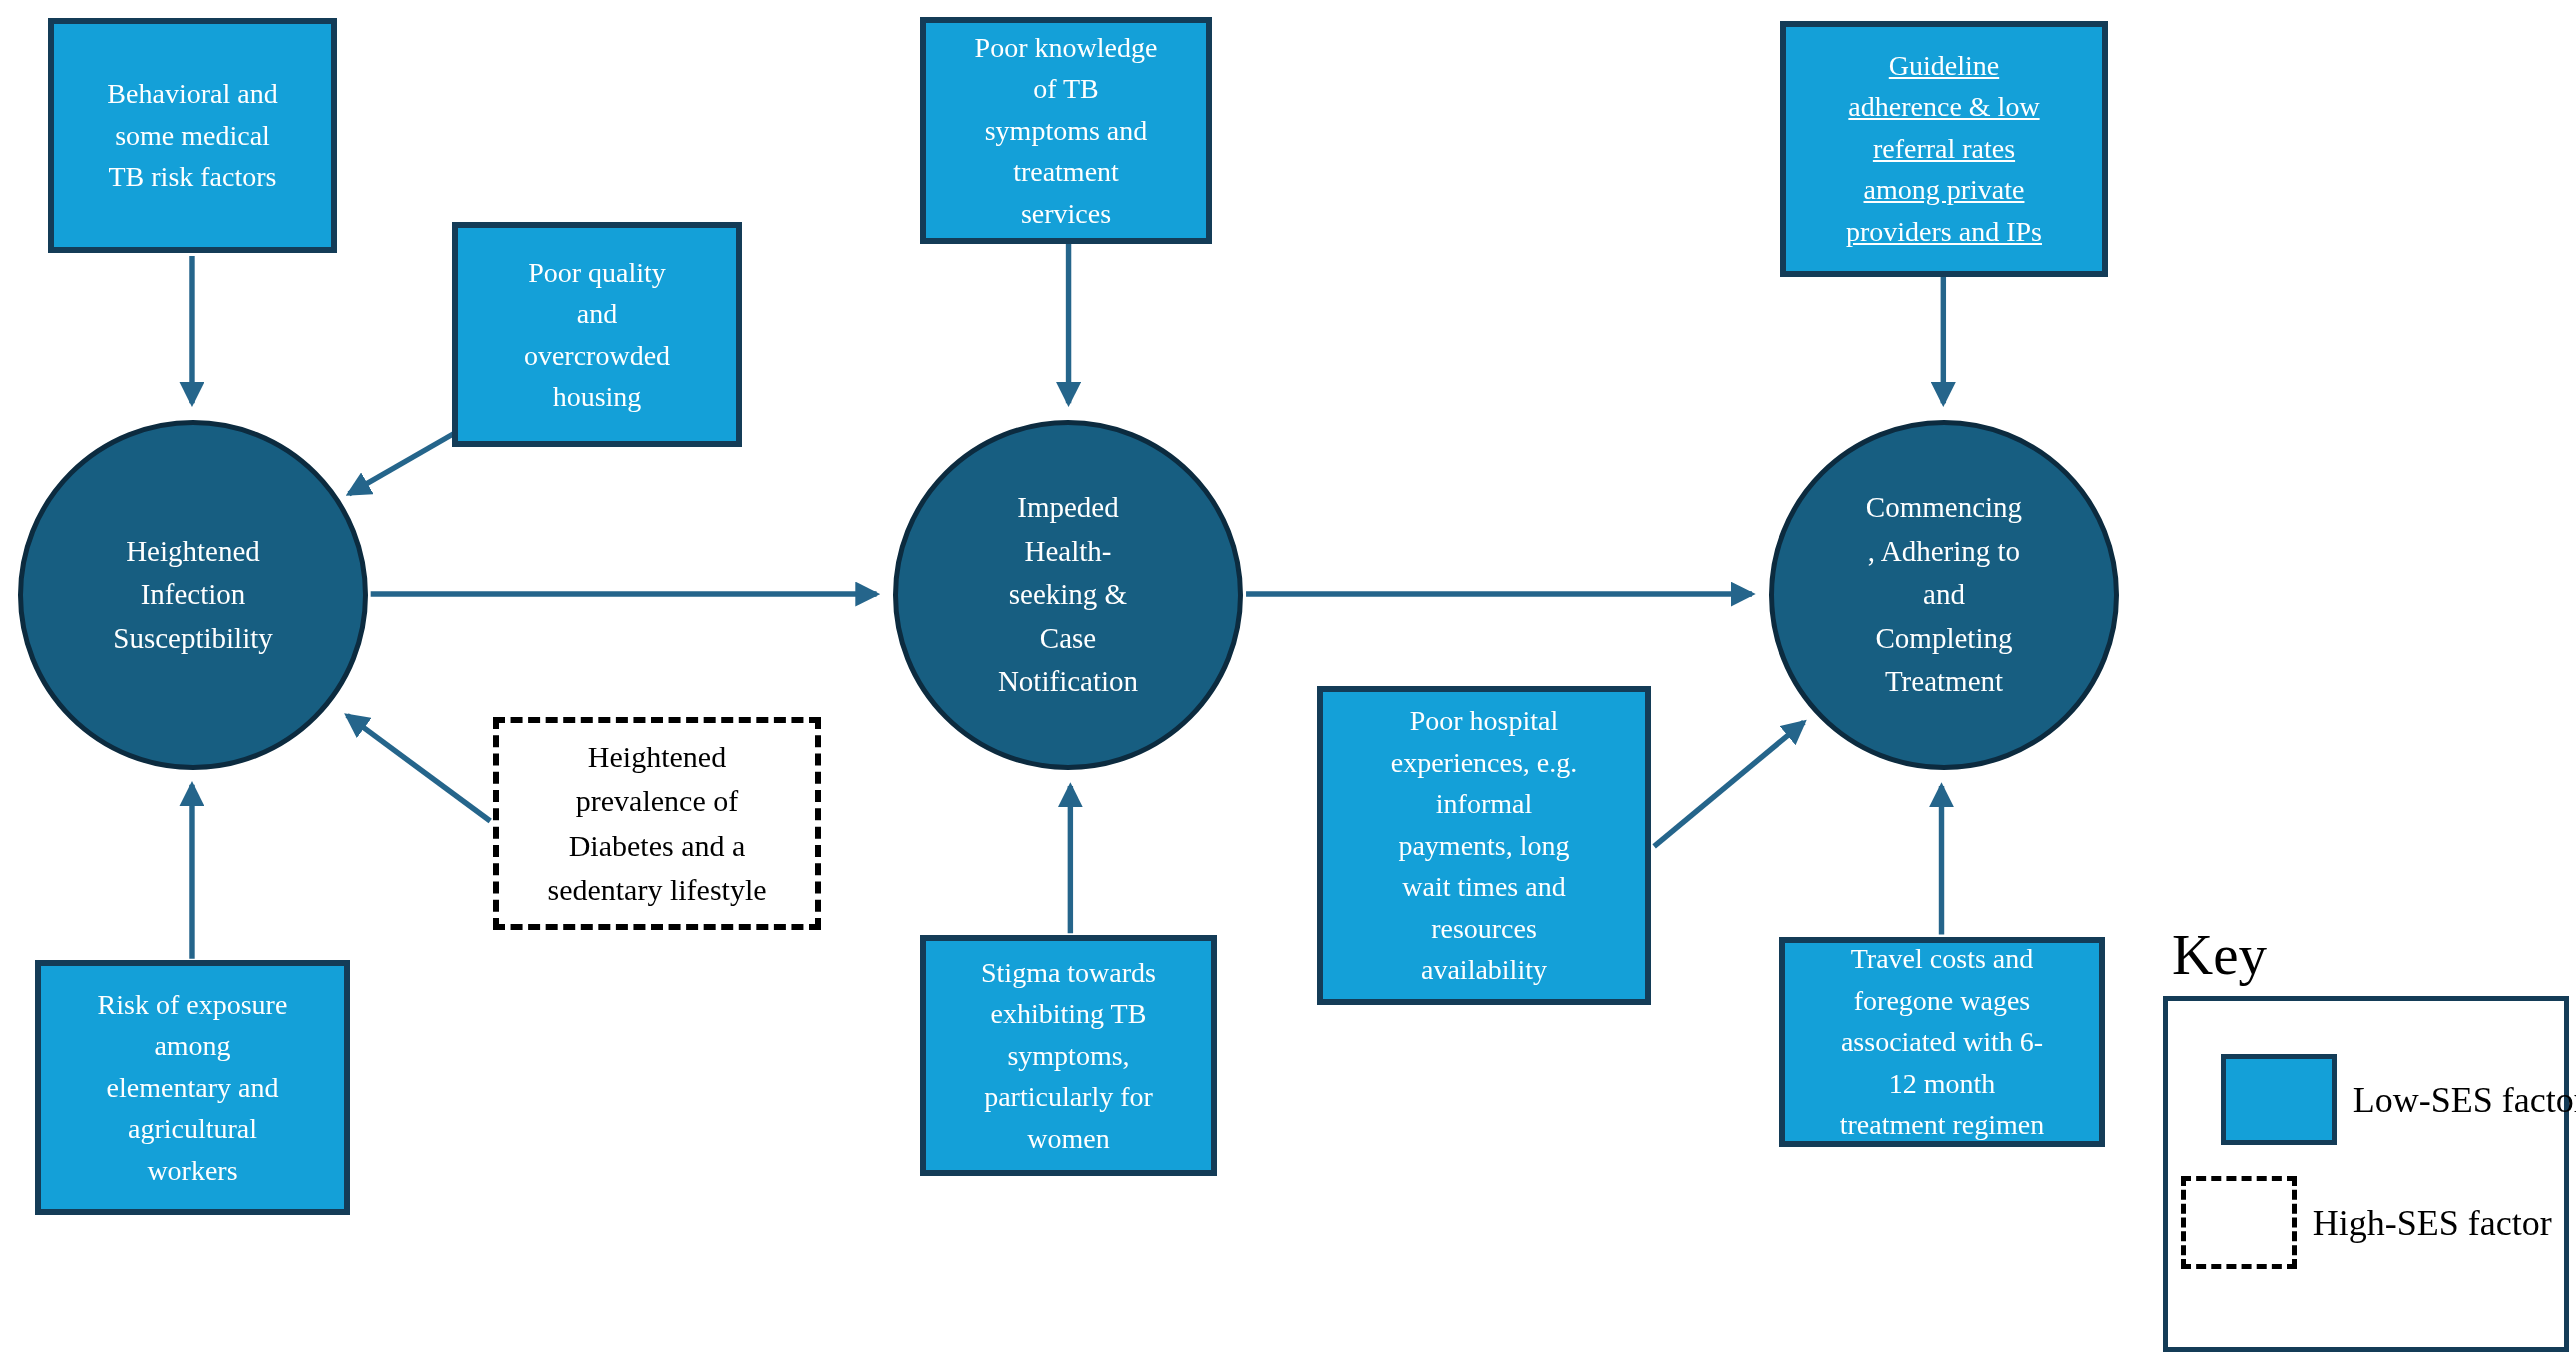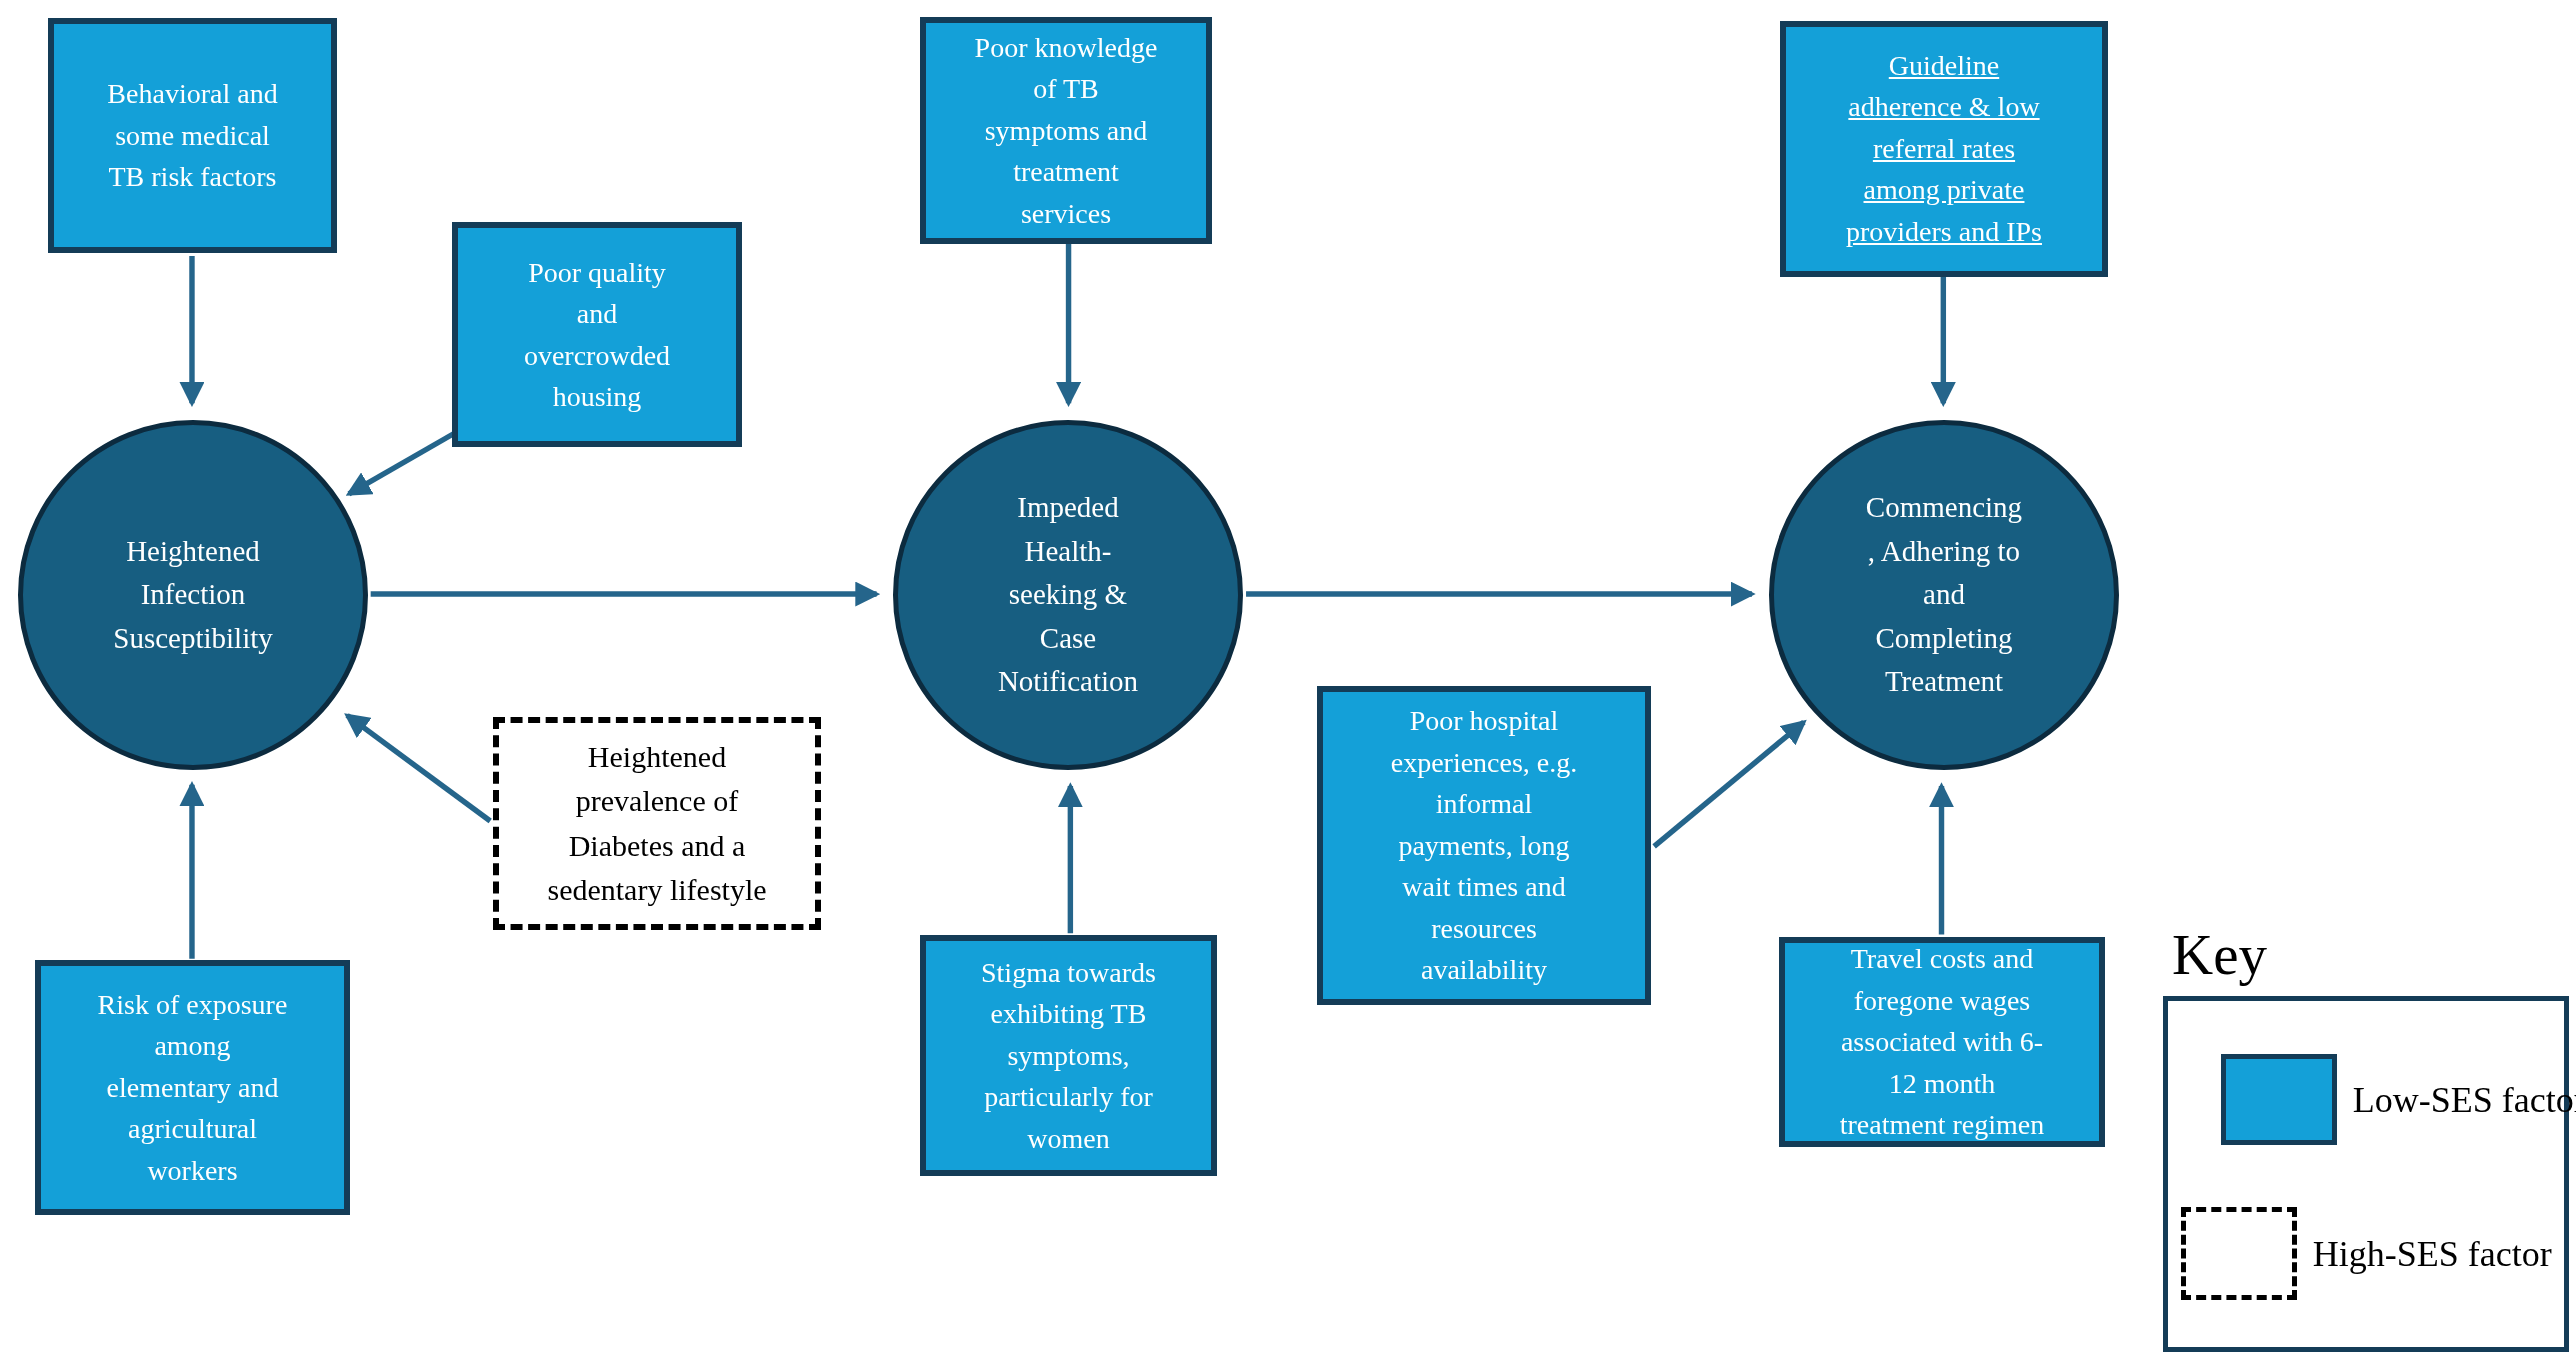--- a/index.html
+++ b/index.html
@@ -84,21 +84,21 @@
     border:5.4px solid var(--key-border);
     background:var(--bg);
   }
   .key-row{
     position:absolute;
     display:flex;
     align-items:center;
     gap:15.7px;
   }
   .key-row-low{left:2181px;top:1054px;height:91px;padding-left:40px;}
-  .key-row-high{left:2181px;top:1207px;height:93px;}
+  .key-row-high{left:2181px;top:1176px;height:93px;}
   .key-swatch{
     width:116px;
     flex:0 0 116px;
     height:100%;
   }
   .key-swatch-low{
     background:var(--low-fill);
     border:5.4px solid var(--low-border);
   }
   .key-swatch-high{

